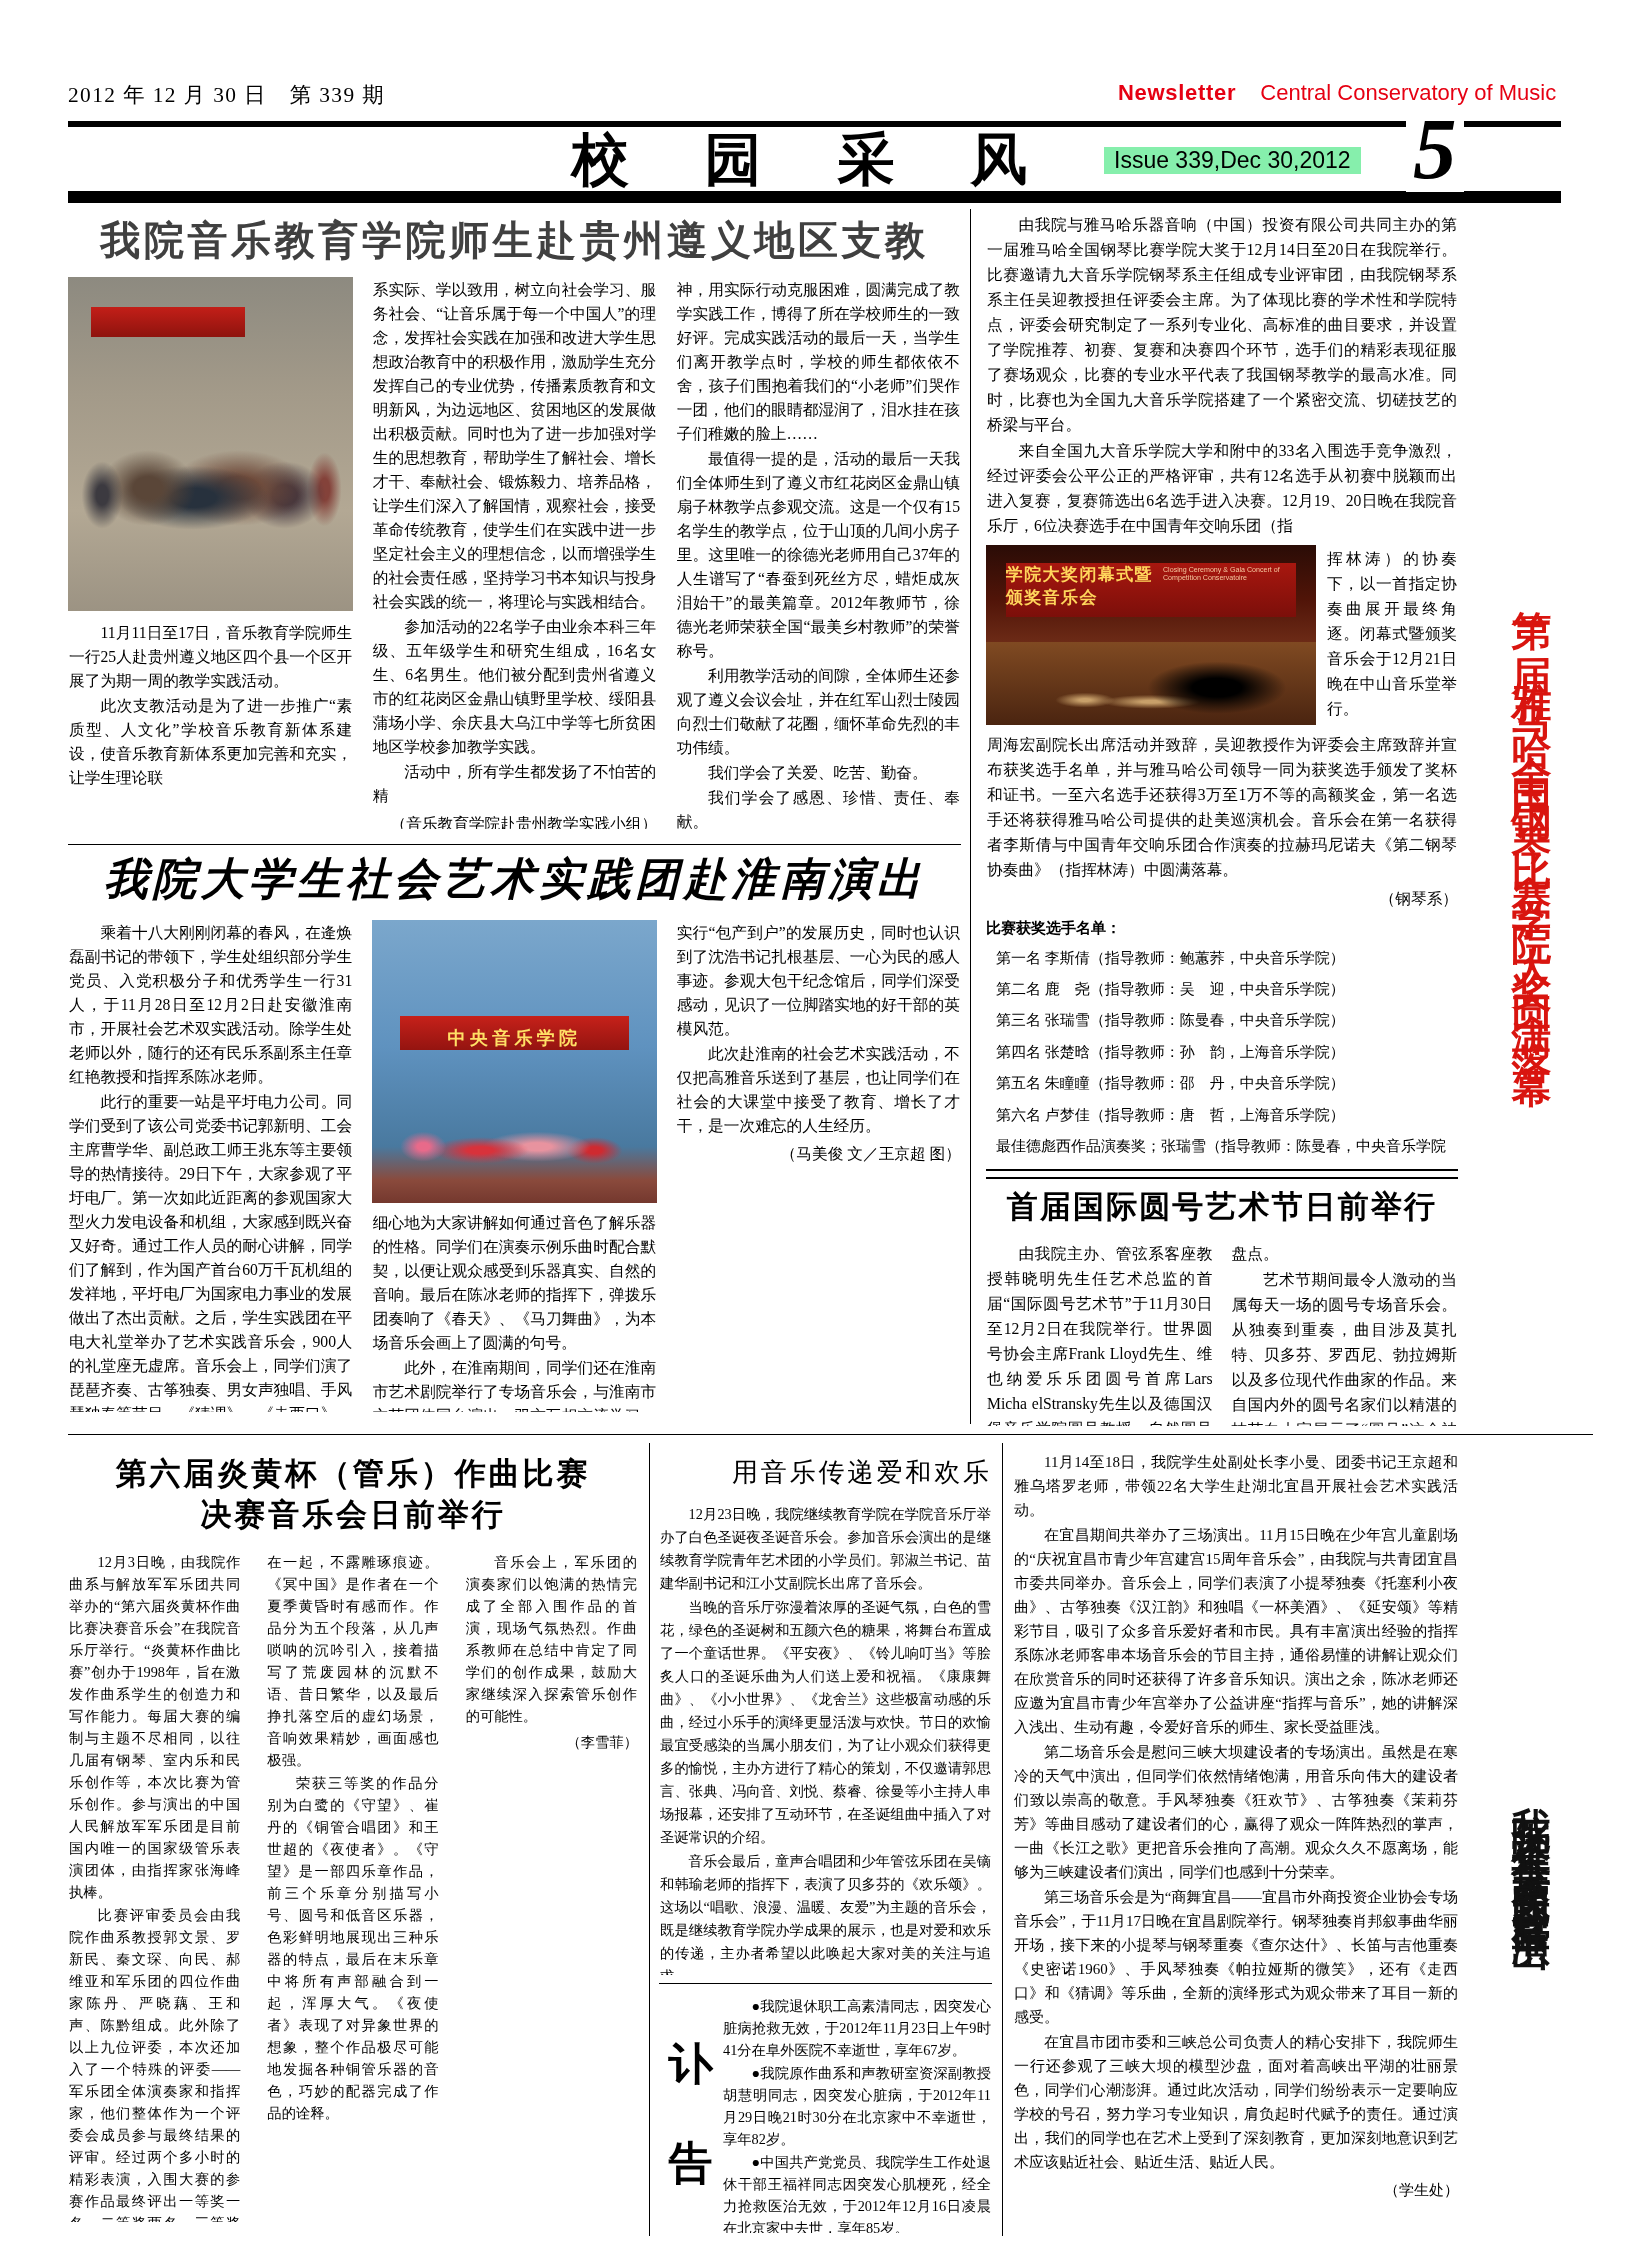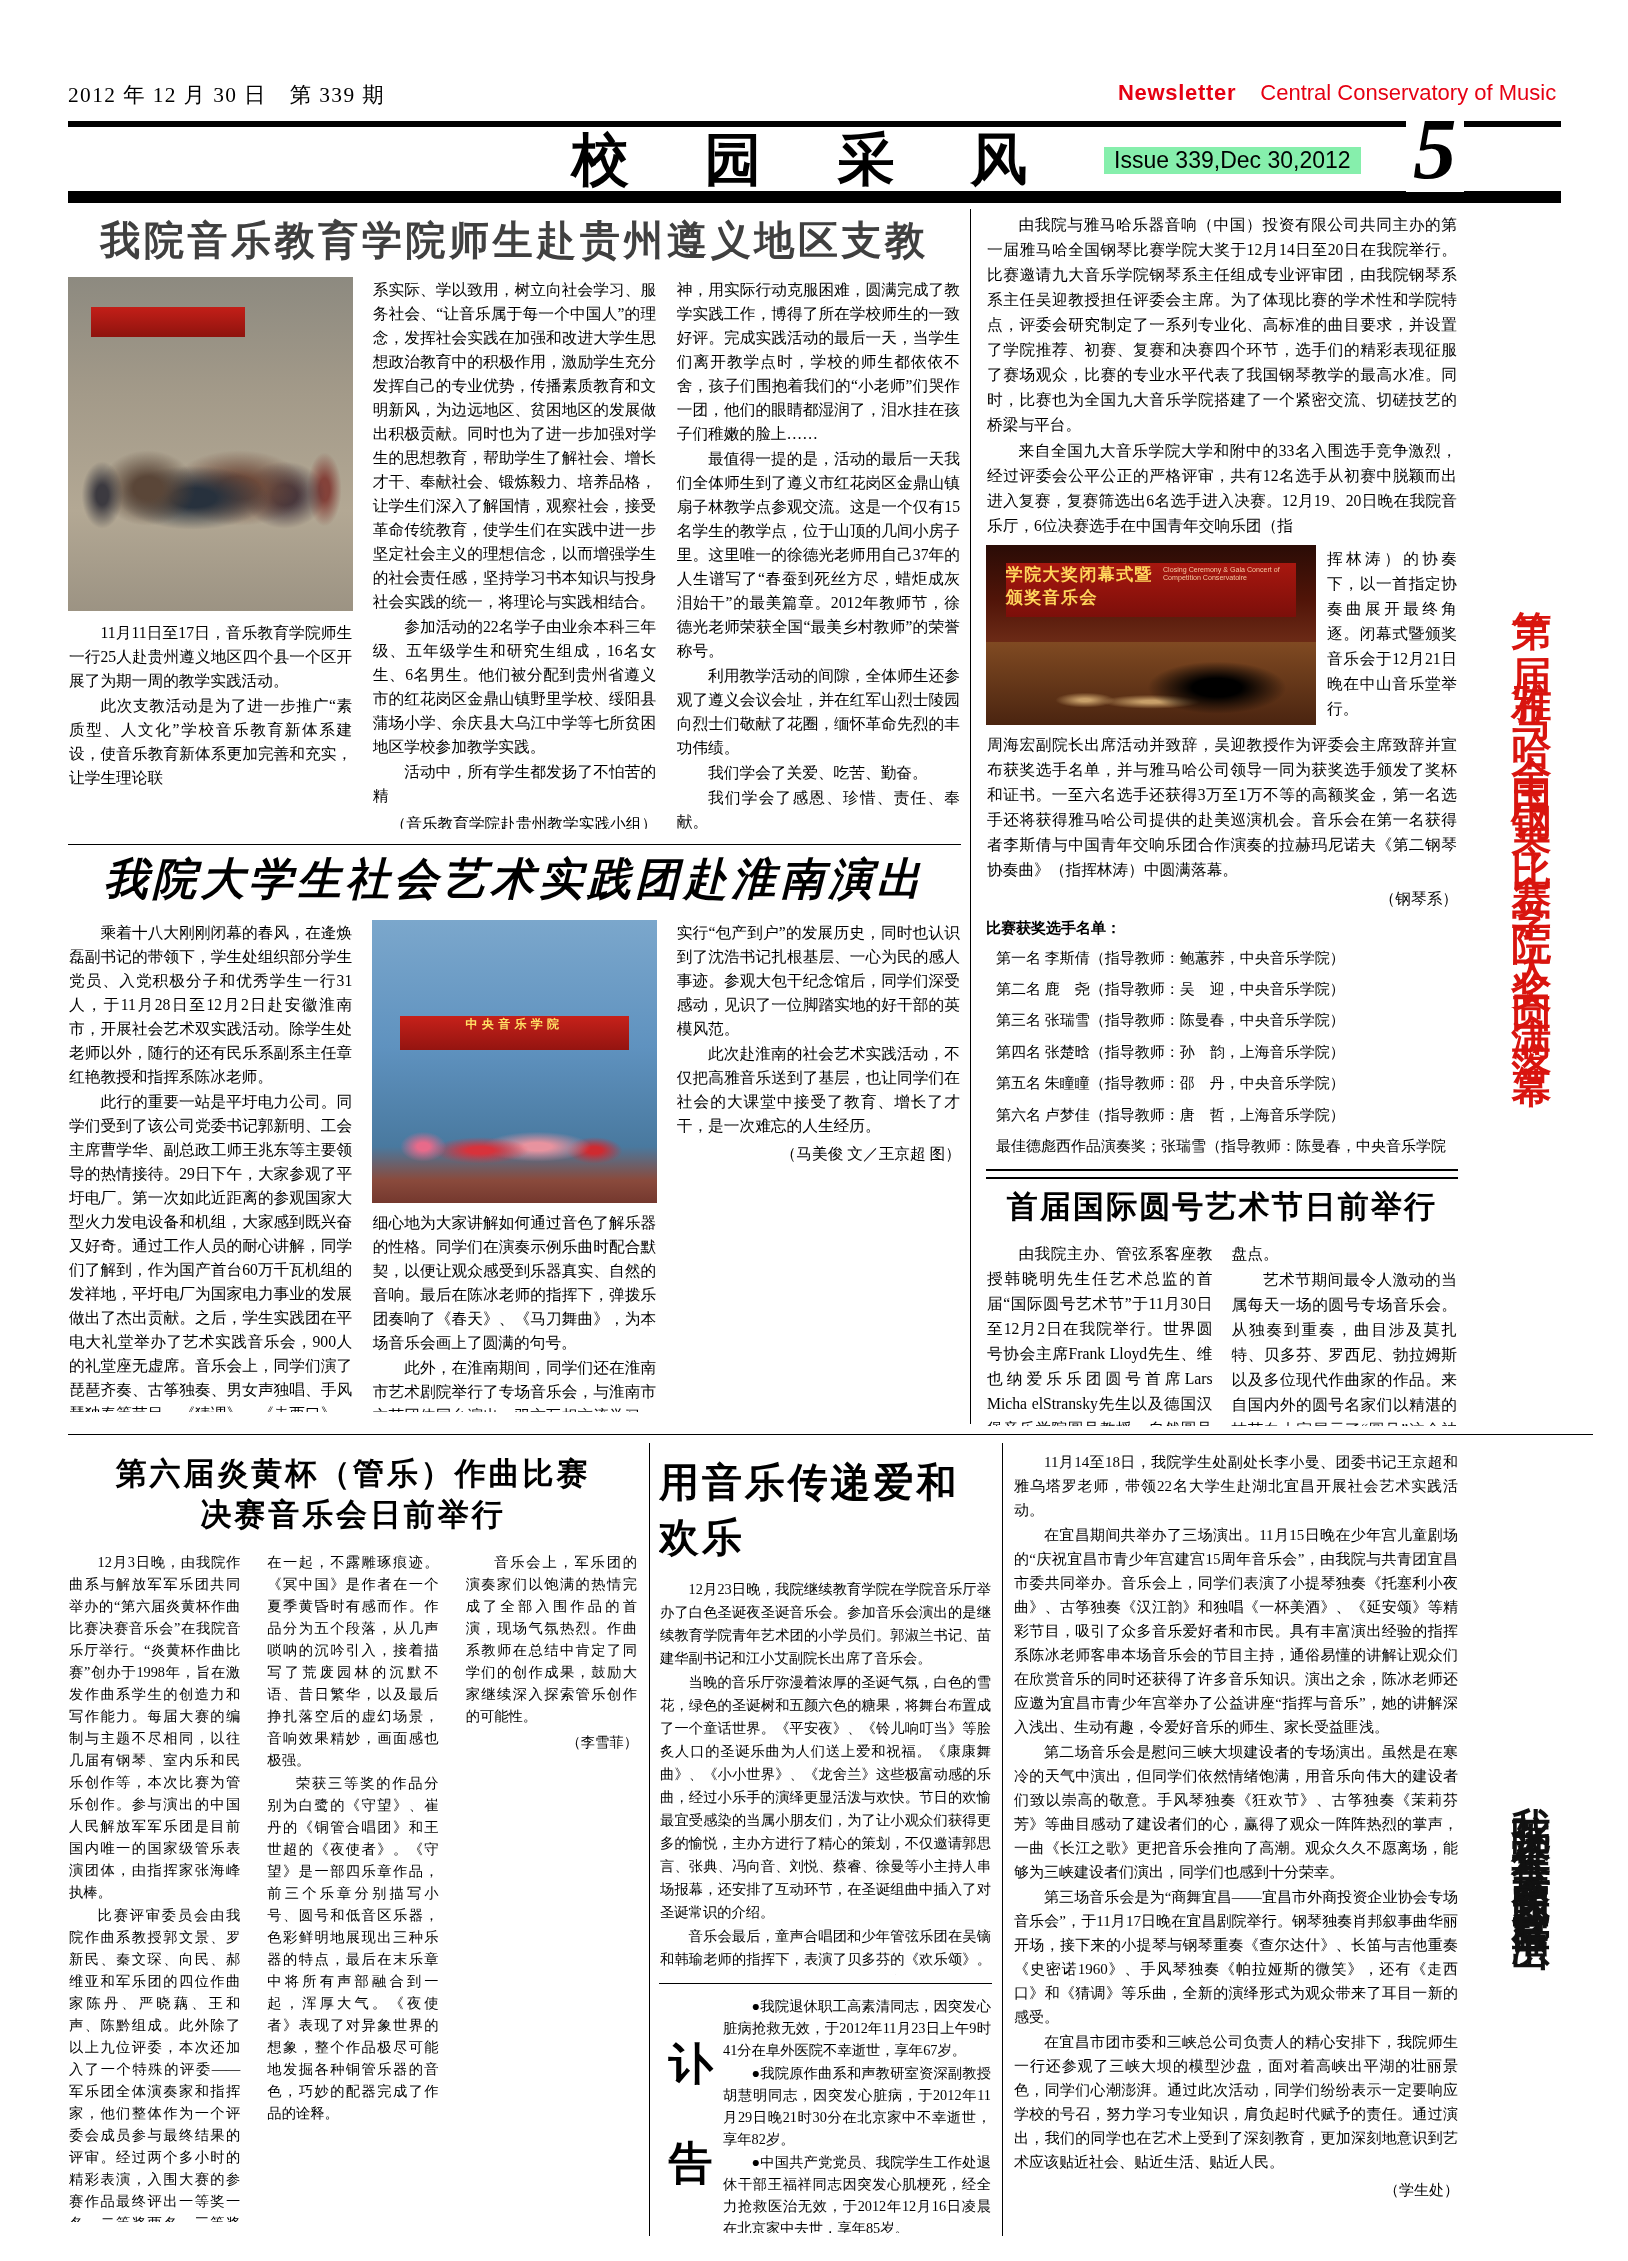--- a/index.html
+++ b/index.html
@@ -83,42 +83,42 @@
   
   .hline1{left:68px;top:844px;width:893px;height:1.4px;background:#000;}
   #art-huainan{left:68px;top:853px;width:893px;height:576px;}
   .hn-headline{font-size:44px;font-weight:bold;font-style:italic;text-align:center;
                letter-spacing:4.3px;margin:1.4px 0 14.3px;line-height:51px;}
   #art-huainan .cols{gap:18.6px;height:492px;}
   #art-huainan .p{font-size:15.7px;line-height:24px;}
   .photo3{position:relative;width:100%;height:283px;margin-bottom:8.6px;
           background:linear-gradient(180deg,#7ba7cc 0%,#5f92bf 45%,#49799f 80%,#8a4a3c 92%,#74382e 100%);}
   .photo3 .banner3{position:absolute;left:10%;top:34%;width:80%;height:12%;
-          background:linear-gradient(180deg,#c6211a,#941410);display:flex;align-items:flex-start;
-          justify-content:center;color:#ffe066;font-size:12px;font-weight:bold;letter-spacing:4.3px;}
+          background:linear-gradient(180deg,#c6211a,#941410);display:flex;align-items:flex-end;
+          justify-content:center;color:#ffe066;font-size:18px;font-weight:bold;letter-spacing:4.3px;}
   .photo3 .flowers{position:absolute;left:0;bottom:8%;width:100%;height:26%;
           background:
             radial-gradient(closest-side at 18% 55%,#e86a8a 12%,transparent 45%),
             radial-gradient(closest-side at 38% 60%,#d8323b 12%,transparent 45%),
             radial-gradient(closest-side at 58% 55%,#e8939f 12%,transparent 45%),
             radial-gradient(closest-side at 78% 60%,#cf2a30 12%,transparent 45%);}
 
   
   .hline2{left:68px;top:1434px;width:1525px;height:1.4px;background:#000;}
   .vline-b1{left:649px;top:1443px;width:1.4px;height:793px;background:#000;}
   .vline-b2{left:1002px;top:1443px;width:1.4px;height:793px;background:#000;}
 
   #art-yanhuang{left:68px;top:1449px;width:570px;height:784px;}
   .yh-headline{font-size:31px;font-weight:bold;text-align:center;letter-spacing:2.9px;
                line-height:41px;margin:4.3px 0 14.3px;font-family:"Liberation Sans","DejaVu Sans",sans-serif;}
   #art-yanhuang .cols{gap:25px;height:672px;}
   #art-yanhuang .p{font-size:14.3px;line-height:22px;}
 
   #art-christmas{left:659px;top:1449px;width:333px;height:526px;overflow:hidden;}
-  .xm-headline{font-size:40px;font-weight:bold;text-align:left;letter-spacing:2.9px;
+  .xm-headline{font-size:26px;font-weight:normal;text-align:right;letter-spacing:2.9px;
                margin:5.7px 0 13px;}
   #art-christmas .p{font-size:14.3px;line-height:23px;}
 
   #obit{left:659px;top:1983px;width:333px;height:250px;border-top:1.4px solid #000;
         display:flex;padding-top:10px;box-sizing:border-box;}
   .obit-label{width:63px;display:flex;flex-direction:column;align-items:center;
               justify-content:center;gap:40px;font-size:44px;font-weight:bold;}
   .obit-items{flex:1;overflow:hidden;}
   .obit-items .p{font-size:14.3px;line-height:22px;}
 

